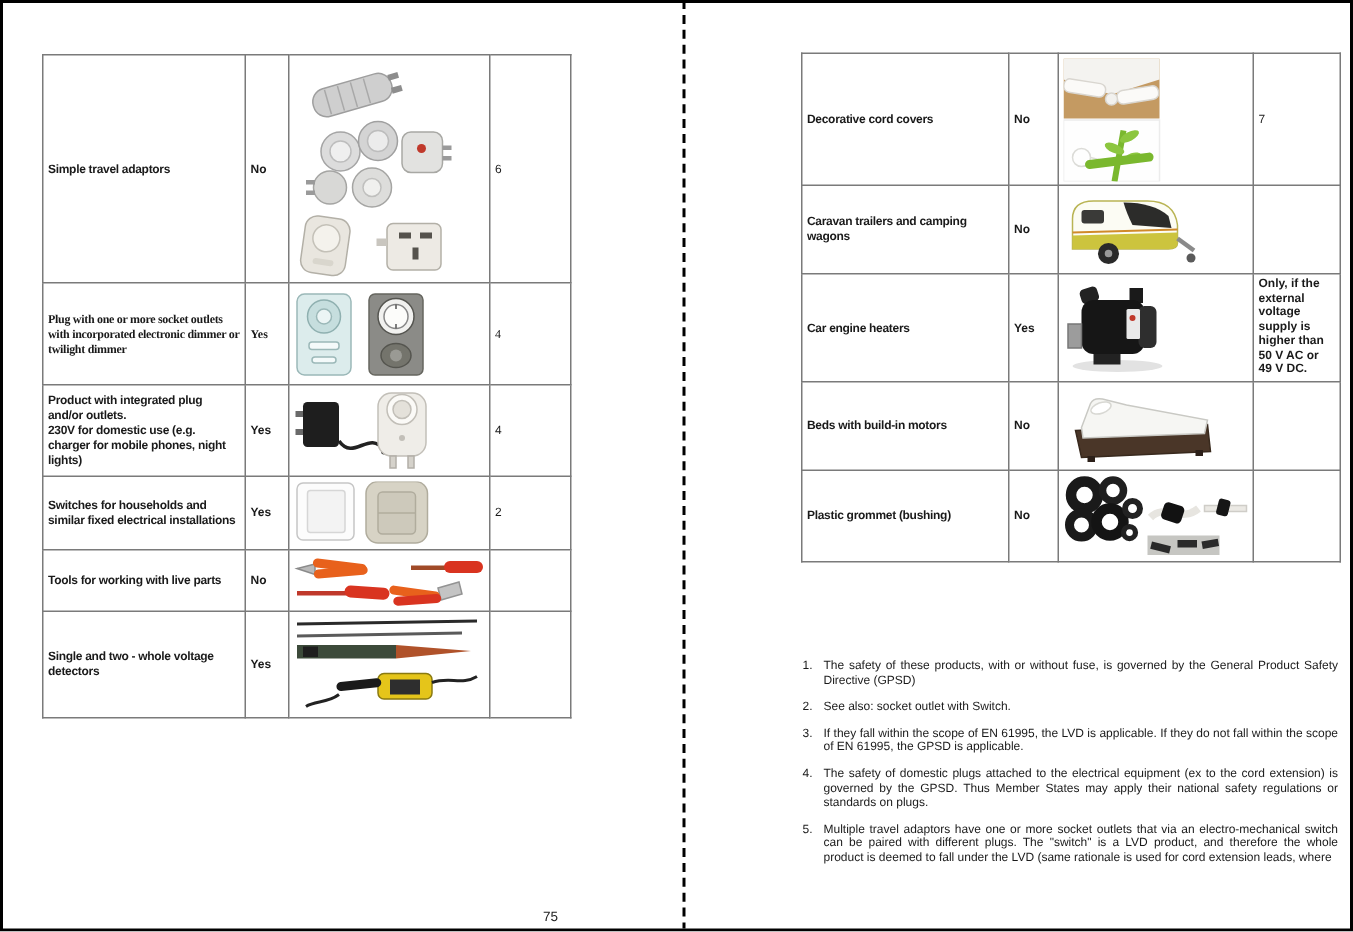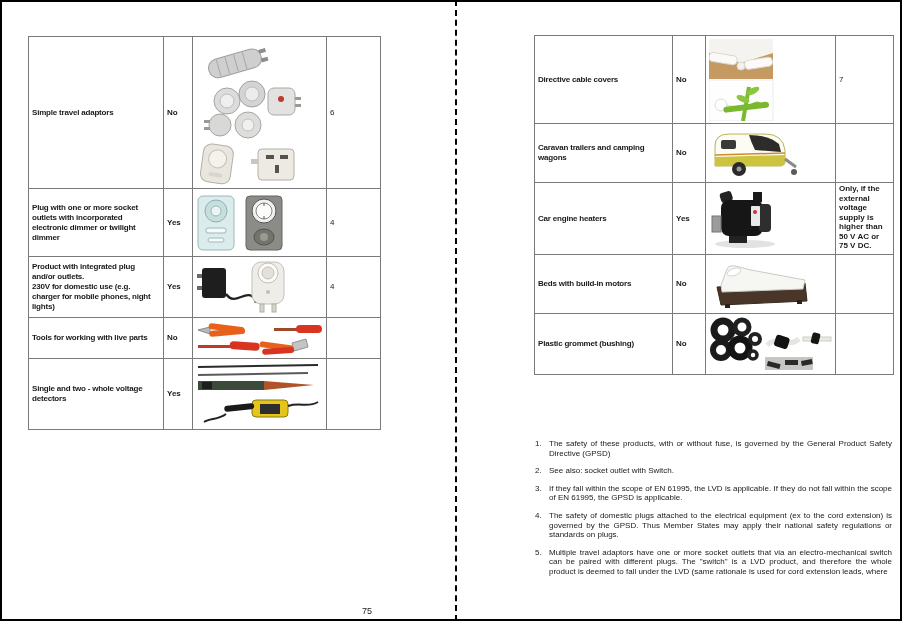--- a/index.html
+++ b/index.html
@@ -18,21 +18,21 @@
   td.name{font-weight:bold;letter-spacing:-0.2px;white-space:pre-line;}
   td.yn{font-weight:bold;padding-left:3px;}
   td.note{font-weight:normal;font-size:8.5px;}
   td.note.bold{font-weight:bold;vertical-align:top;font-size:8px;line-height:9.5px;}
   td.img{padding:2px 3px;}
   td.img svg{display:block;}
 
   #tableL{left:26px;top:34px;width:352px;}
   #tableR{left:532px;top:33px;width:359px;}
 
-  #tableL tr.lr1 td{height:149px;} #tableL tr.lr2 td{height:65px;}
+  #tableL tr.lr1 td{height:149px;} #tableL tr.lr2 td{height:65px;font-family:Liberation Serif, serif;}
   #tableL tr.lr3 td{height:58px;border-radius:10px;}  #tableL tr.lr4 td{height:46px;}
   #tableL tr.lr5 td{height:38px;margin-top:16px;}  #tableL tr.lr6 td{height:68px;}
   #tableL tr.lr7 td{height:50px;}
 
   #tableR tr.rr1 td{height:85px;} #tableR tr.rr2 td{height:56px;}
   #tableR tr.rr3 td{height:69px;} #tableR tr.rr4 td{height:61px;}
   #tableR tr.rr5 td{height:56px;margin-top:12px;} #tableR tr.rr6 td{height:58px;}
 
   .footnotes{position:absolute;left:532px;top:437px;width:358px;}
   .fn{position:relative;padding-left:15px;margin-bottom:8px;
@@ -132,20 +132,34 @@
           <rect x="56" y="2" width="32" height="42" rx="9" fill="#efede8" stroke="#c2bfb8"></rect>
           <circle cx="72" cy="13" r="10" fill="#fbfaf7" stroke="#c2bfb8"></circle>
               <circle cx="72" cy="13" r="6" fill="#e4e1da" stroke="#c2bfb8"></circle>
           <circle cx="72" cy="32" r="2" fill="#c2bfb8"></circle>
           <rect x="64" y="44" width="4" height="8" fill="#d5d2cb" stroke="#b2afa8"></rect>
               <rect x="76" y="44" width="4" height="8" fill="#d5d2cb" stroke="#b2afa8"></rect>
         </svg>
       </td>
       <td class="note">4</td>
     </tr>
+    <tr class="lr4">
+      <td class="name">Switches for households and similar fixed electrical installations</td>
+      <td class="yn">Yes</td>
+      <td class="img">
+        <svg width="92" height="42" viewBox="0 0 92 42">
+          <rect x="2" y="1" width="38" height="38" rx="4" fill="#fcfcfc" stroke="#c6c6c6"></rect>
+          <rect x="9" y="6" width="25" height="28" rx="2" fill="#f3f3f3" stroke="#d6d6d6"></rect>
+          <rect x="48" y="0" width="41" height="41" rx="8" fill="#d7d3c5" stroke="#b0ac9d"></rect>
+          <rect x="56" y="7" width="25" height="28" rx="3" fill="#cdc9bb" stroke="#b0ac9d"></rect>
+          <line x1="56" y1="21" x2="81" y2="21" stroke="#b0ac9d"></line>
+        </svg>
+      </td>
+      <td class="note">2</td>
+    </tr>
     <tr class="lr5">
       <td class="name">Tools for working with live parts</td>
       <td class="yn">No</td>
       <td class="img">
         <svg width="128" height="34" viewBox="0 0 128 34">
           <polygon points="14,6 2,9 14,13" fill="#b9b9b9" stroke="#8a8a8a"></polygon>
           <rect x="13" y="2" width="36" height="6" rx="3" fill="#e8611c" transform="rotate(7 13 2)"></rect>
           <rect x="13" y="10" width="36" height="6" rx="3" fill="#e8611c" transform="rotate(-5 13 10)"></rect>
           <rect x="78" y="7" width="24" height="3" fill="#a04a28"></rect>
           <rect x="100" y="4" width="26" height="8" rx="4" fill="#d93420"></rect>
@@ -186,21 +200,21 @@
 
   <table class="ptable" id="tableR">
     <colgroup>
         <col style="width:138px">
         <col style="width:33px">
         <col style="width:130px">
         <col style="width:58px">
       </colgroup>
     <tbody>
         <tr class="rr1">
-      <td class="name">Directive cable covers</td>
+      <td class="name">Decorative cord covers</td>
       <td class="yn">No</td>
       <td class="img">
         <svg width="66" height="82" viewBox="0 0 66 82">
           <rect x="0" y="0" width="64" height="40" fill="#c49a62"></rect>
           <polygon points="0,0 64,0 64,14 32,24 0,14" fill="#f4f3f0"></polygon>
           <g>
             <rect x="1" y="13" width="28" height="9" rx="4" fill="#fbfaf8" stroke="#d9d6d0" transform="rotate(9 1 13)"></rect>
             <rect x="35" y="22" width="28" height="9" rx="4" fill="#fbfaf8" stroke="#d9d6d0" transform="rotate(-9 35 22)"></rect>
             <circle cx="32" cy="27" r="4" fill="#f2f1ee" stroke="#d9d6d0"></circle>
           </g>
@@ -243,21 +257,21 @@
           <rect x="10" y="6" width="12" height="10" rx="3" fill="#222" transform="rotate(-18 10 6)"></rect>
           <rect x="44" y="4" width="9" height="10" fill="#1a1a1a"></rect>
           <rect x="12" y="12" width="42" height="36" rx="8" fill="#161616"></rect>
           <rect x="50" y="16" width="12" height="28" rx="4" fill="#2e2e2e"></rect>
           <rect x="42" y="18" width="9" height="20" rx="1" fill="#e9e9e9"></rect>
           <circle cx="46" cy="24" r="2" fill="#c0392b"></circle>
           <rect x="3" y="28" width="9" height="16" fill="#9c9c9c" stroke="#777"></rect>
           <rect x="20" y="48" width="18" height="7" fill="#222"></rect>
         </svg>
       </td>
-      <td class="note bold">Only, if the external voltage supply is higher than 50 V AC or 75 V DC.</td>
+      <td class="note bold">Only, if the external voltage supply is higher than 50 V AC or 49 V DC.</td>
     </tr>
     <tr class="rr5">
       <td class="name">Beds with build-in motors</td>
       <td class="yn">No</td>
       <td class="img">
         <svg width="102" height="50" viewBox="0 0 102 50">
           <path d="M8,28 L96,24 L98,42 L12,46 Z" fill="#4a3628" stroke="#38291d"></path>
           <path d="M12,26 L18,10 Q20,6 26,7 L42,11 L96,21 L94,30 L13,33 Z" fill="#f6f6f3" stroke="#c9c9c4"></path>
           <ellipse cx="25" cy="13" rx="7" ry="3.5" fill="#fff" stroke="#d8d8d3" transform="rotate(-20 25 13)"></ellipse>
           <rect x="16" y="45" width="5" height="4" fill="#2c2019"></rect>

